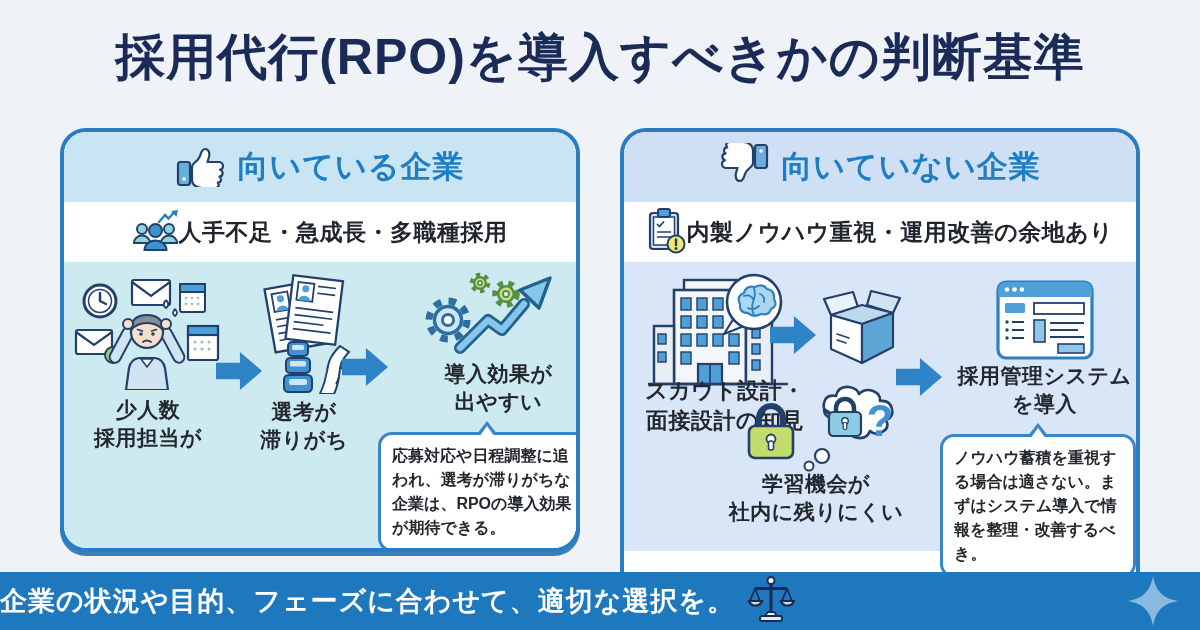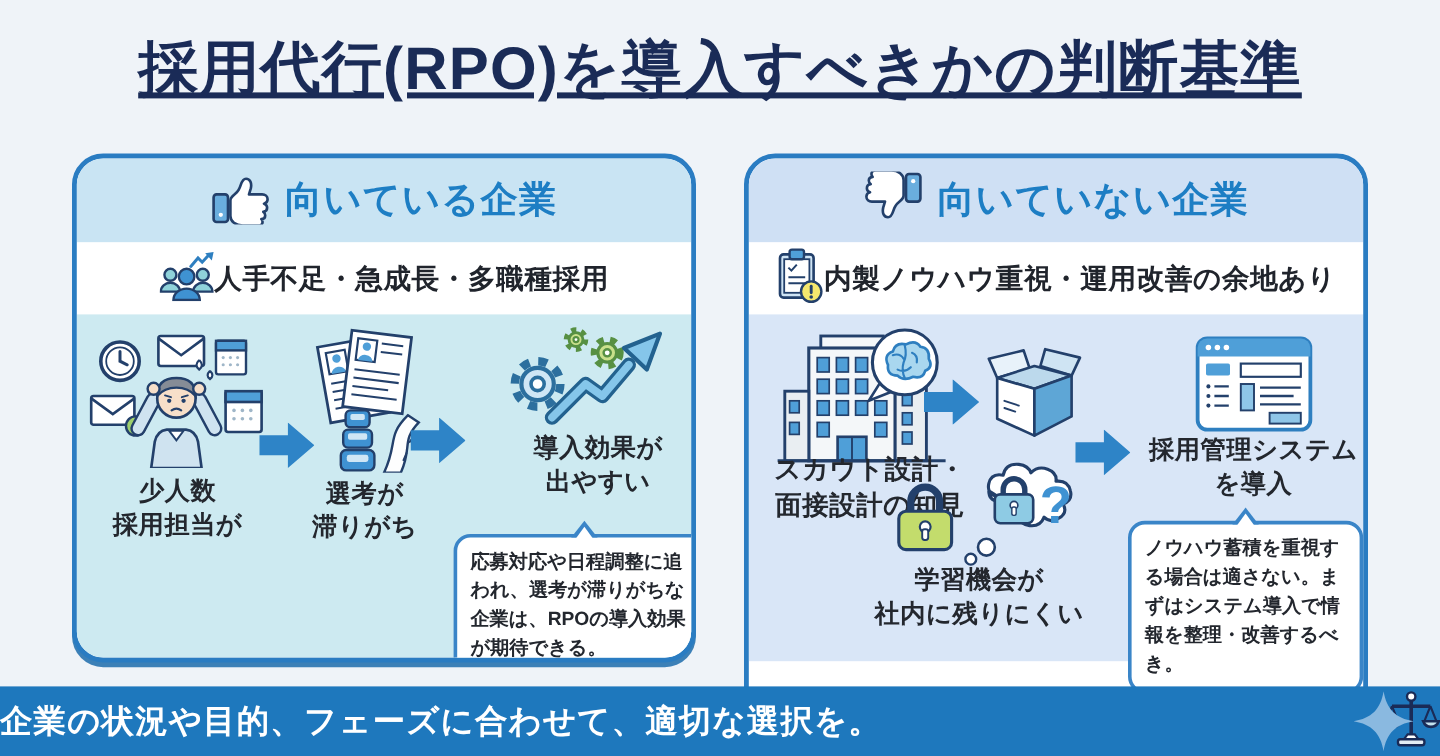--- a/index.html
+++ b/index.html
@@ -6,21 +6,20 @@
   body{
     width:1200px;height:630px;position:relative;overflow:hidden;
     background:#eff3f8;
     font-family:"Liberation Sans","DejaVu Sans",sans-serif;
     -webkit-font-smoothing:antialiased;
   }
   .page-title{
     position:absolute;top:24px;left:0;width:1200px;
     text-align:center;font-size:50px;font-weight:900;color:#1a2b57;
     letter-spacing:1px;
-    text-decoration:underline;
   }
   
   .panel{
     position:absolute;top:128px;width:520px;height:424px;
     border:4px solid #2a7cc2;border-radius:26px;overflow:hidden;
     box-shadow:0 4px 0 rgba(28,107,171,.85);
     background:#fff;box-sizing:border-box;
   }
   .panel.left{left:60px;}
   .panel.right{left:620px;height:554px;}
@@ -57,21 +56,21 @@
     border-bottom:14px solid #3a85c8;
   }
   .note-bubble::after{
     content:"";position:absolute;top:-9px;left:50%;margin-left:-8px;
     border-left:8px solid transparent;border-right:8px solid transparent;
     border-bottom:11px solid #fff;
   }
   
   .footer{
     position:absolute;left:0;bottom:0;width:1200px;height:58px;background:#1e78bd;
-    display:flex;align-items:center;justify-content:space-between;gap:12px;
+    display:flex;align-items:center;justify-content:flex-start;gap:12px;
   }
   .footer-text{font-size:27px;font-weight:900;color:#ffffff;letter-spacing:1px;}
   .footer-sparkle{position:absolute;right:22px;top:4px;}
 </style>
 </head>
 <body>
 
 <div class="page-title">採用代行(RPO)を導入すべきかの判断基準</div>
 
 <div class="panel left">
@@ -203,21 +202,21 @@
         <path d="M48 80 L76 52 L90 62 L112 36" fill="none" stroke="#23628f" stroke-width="12" stroke-linejoin="round" stroke-linecap="round"></path>
         <path d="M48 80 L76 52 L90 62 L112 36" fill="none" stroke="#85c6ea" stroke-width="6.5" stroke-linejoin="round" stroke-linecap="round"></path>
         <polygon points="138,10 108,22 127,40" fill="#85c6ea" stroke="#23628f" stroke-width="3.5" stroke-linejoin="round"></polygon>
       </svg>
     </span>
     <div class="step-label" style="left:352px;top:98px;width:165px;">
       <div>導入効果が</div>
       <div>出やすい</div>
     </div>
 
-    <div class="note-bubble" style="left:314px;top:183px;width:218px;">応募対応や日程調整に追われ、選考が滞りがちな企業は、RPOの導入効果が期待できる。</div>
+    <div class="note-bubble" style="left:314px;top:170px;width:218px;">応募対応や日程調整に追われ、選考が滞りがちな企業は、RPOの導入効果が期待できる。</div>
   </div>
 </div>
 
 <div class="panel right">
   <div class="panel-header">
     <span>
       <svg width="50" height="44" viewBox="0 0 50 44">
         <g transform="rotate(180 25 22)">
           <rect x="2" y="19" width="12" height="23" rx="2.5" fill="#6aaede" stroke="#23406b" stroke-width="2.2"></rect>
           <circle cx="8" cy="36" r="1.8" fill="#fff"></circle>

